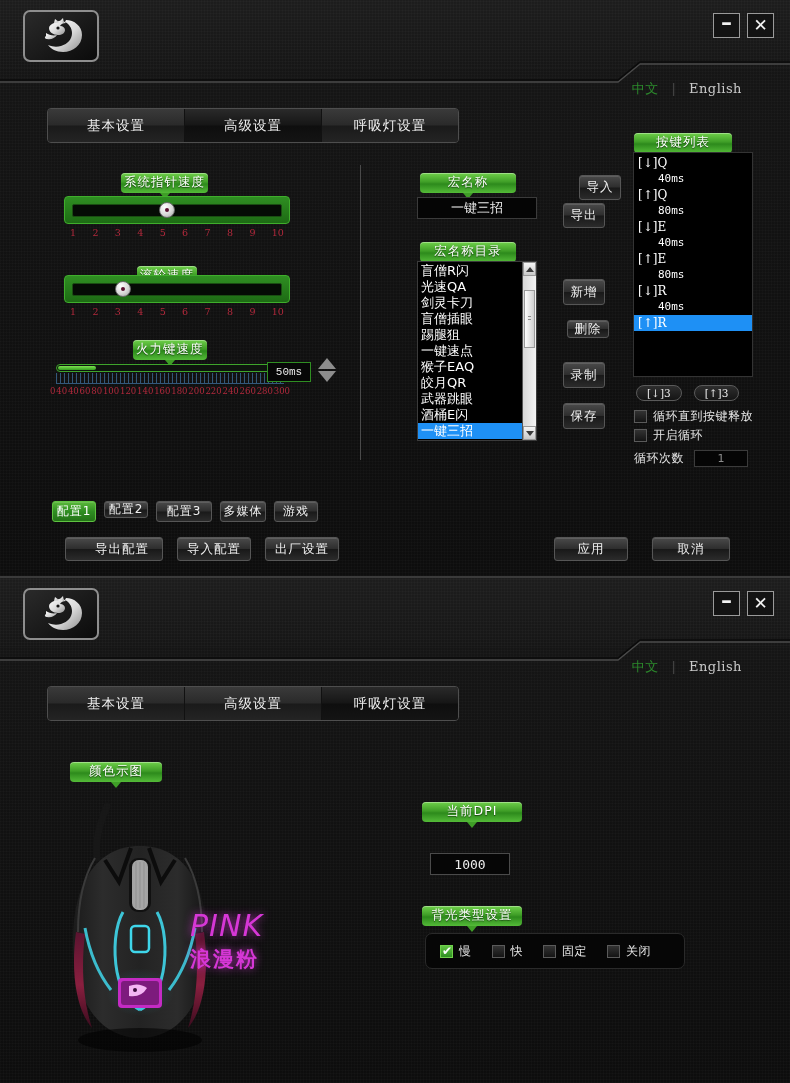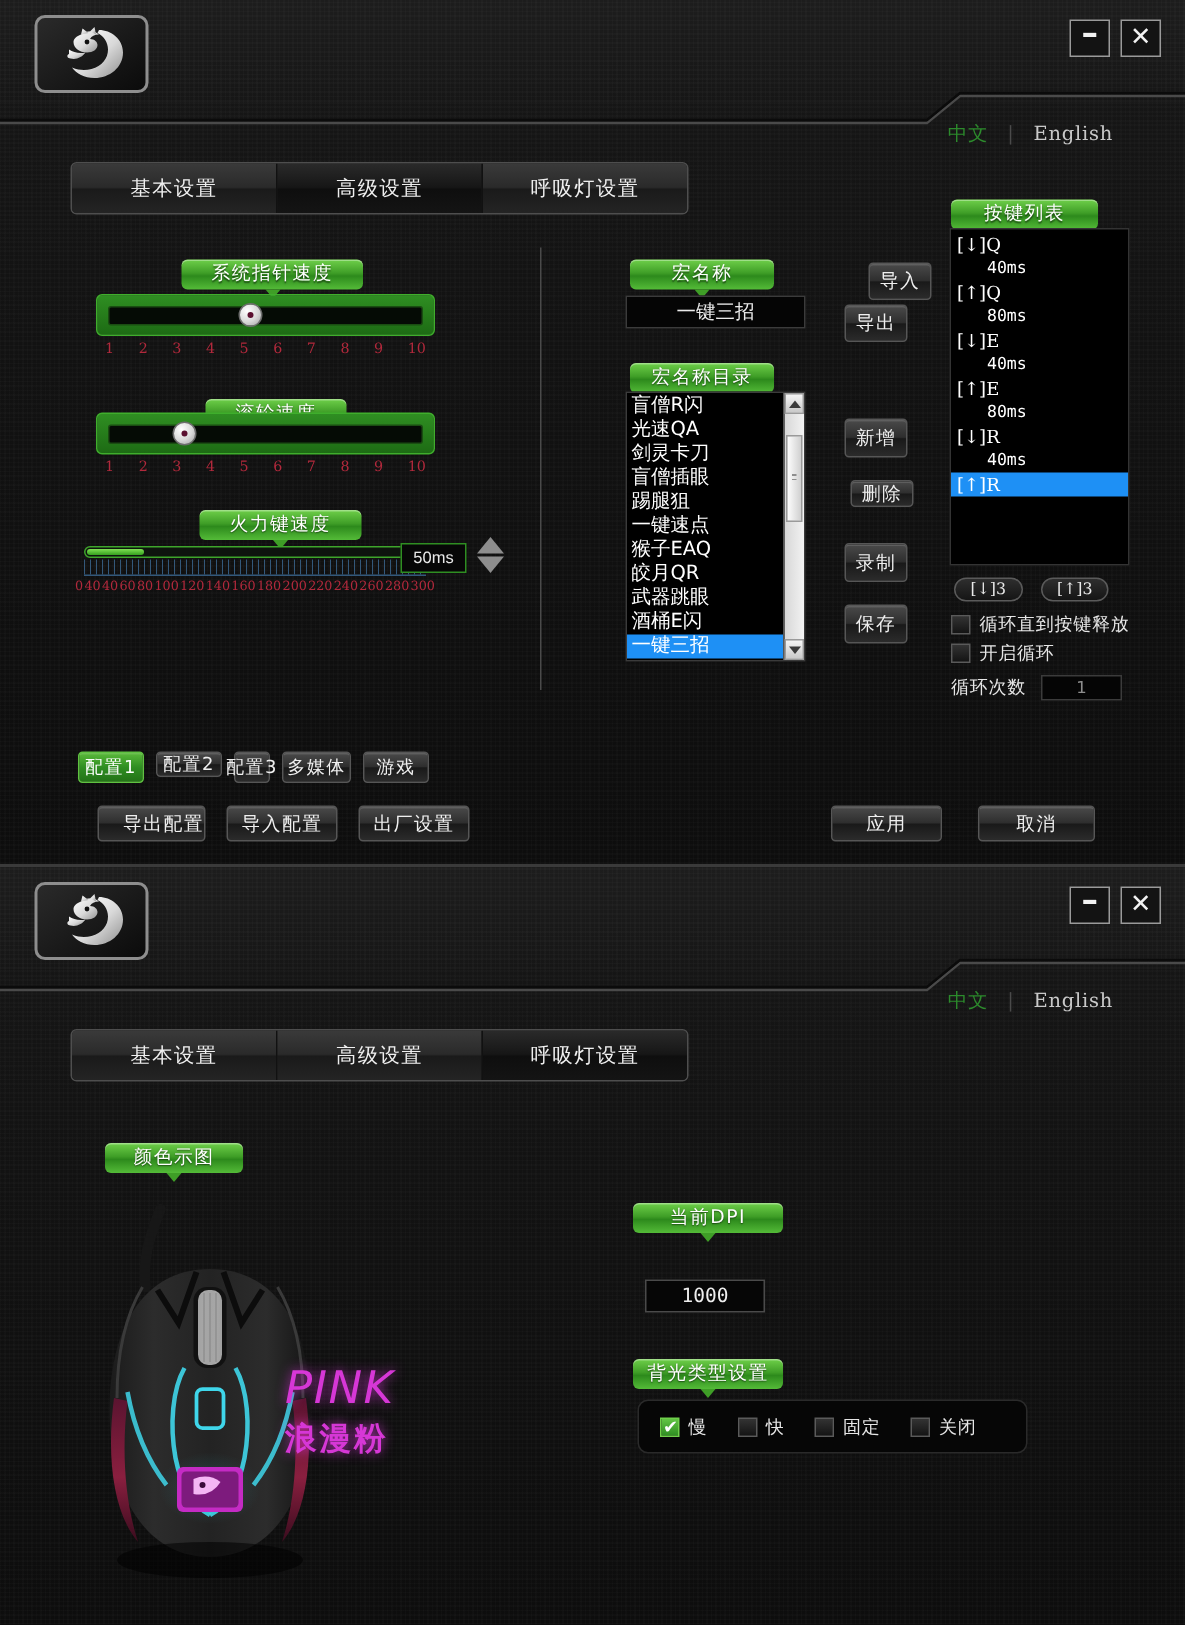--- a/index.html
+++ b/index.html
@@ -76,21 +76,21 @@
   }
   .tab:last-child { border-right: none; }
   .tab.active {
     background: linear-gradient(180deg,#2a2a2a 0%, #161616 48%, #0e0e0e 52%, #141414 100%);
   }
 
   
   .cap {
     position: relative;
     display: inline-flex; align-items: center; justify-content: center;
-    height: 20px; padding: 0 20px;
+    height: 20px; padding: 0 3px;
     border-radius: 4px;
     background: linear-gradient(180deg,#6fd04a 0%, #3f9e27 45%, #2d8a1c 55%, #54bb38 100%);
     color: #fff; font-size: 12.5px; letter-spacing: 1px;
     text-shadow: 0 1px 1px rgba(0,0,0,.55);
     box-shadow: inset 0 1px 0 rgba(255,255,255,.35);
     white-space: nowrap;
   }
   .cap::after {
     content:""; position: absolute; bottom: -6px; left: 50%;
     margin-left: -5px; width: 0; height: 0;
@@ -146,21 +146,21 @@
   }
   .fire-nums {
     width: 240px; display: flex; justify-content: space-between;
     margin-top: 2px; color: #b2293c; font-size: 8.5px;
     font-family: "DejaVu Serif", "Liberation Serif", serif;
   }
   .ms-box {
     width: 44px; height: 20px; border: 1px solid #2f8e22;
     background: #070707; color: #e8e8e8; font-size: 11px;
     display: flex; align-items: center; justify-content: center;
-    font-family: Liberation Sans, sans-serif;
+    font-family: Liberation Mono, monospace;
   }
   .spin { width: 18px; }
   .spin div {
     width: 0; height: 0; margin: 0 auto;
     border-left: 9px solid transparent; border-right: 9px solid transparent;
   }
   .spin .up { border-bottom: 11px solid #8d8d8d; }
   .spin .dn { border-top: 11px solid #8d8d8d; margin-top: 2px; }
 
   
@@ -474,27 +474,27 @@
     <span class="lbl">开启循环</span>
   </div>
   <div style="position:absolute; left:634px; top:450px; display:flex; align-items:center; gap:10px;">
     <span class="lbl">循环次数</span>
     <span class="tbox" style="width:54px; height:17px; color:#8d8d8d; font-size:11px;">1</span>
   </div>
 
   <div style="position:absolute; left:52px; top:501px; display:flex; gap:8px;">
     <div class="btn green" style="width:44px; height:21px; font-size:12px;">配置1</div>
     <div class="btn" style="width:44px; height:17px; font-size:12px;">配置2</div>
-    <div class="btn" style="width:24px; height:21px; font-size:12px;">配置3</div>
+    <div class="btn" style="width:56px; height:21px; font-size:12px;">配置3</div>
     <div class="btn" style="width:46px; height:21px; font-size:12px;">多媒体</div>
     <div class="btn" style="width:44px; height:21px; font-size:12px;">游戏</div>
   </div>
 
   <div style="position:absolute; left:65px; top:537px; display:flex; gap:14px;">
-    <div class="btn" style="width:72px; height:24px;padding-left:16px;">导出配置</div>
+    <div class="btn" style="width:98px; height:24px;padding-left:16px;">导出配置</div>
     <div class="btn" style="width:74px; height:24px;">导入配置</div>
     <div class="btn" style="width:74px; height:24px;">出厂设置</div>
   </div>
 
 
   <div class="btn" style="position:absolute; left:554px; top:537px; width:74px; height:24px;">应用</div>
   <div class="btn" style="position:absolute; left:652px; top:537px; width:78px; height:24px;">取消</div>
 </div>
 
 <div class="panel" id="panel-bottom">

